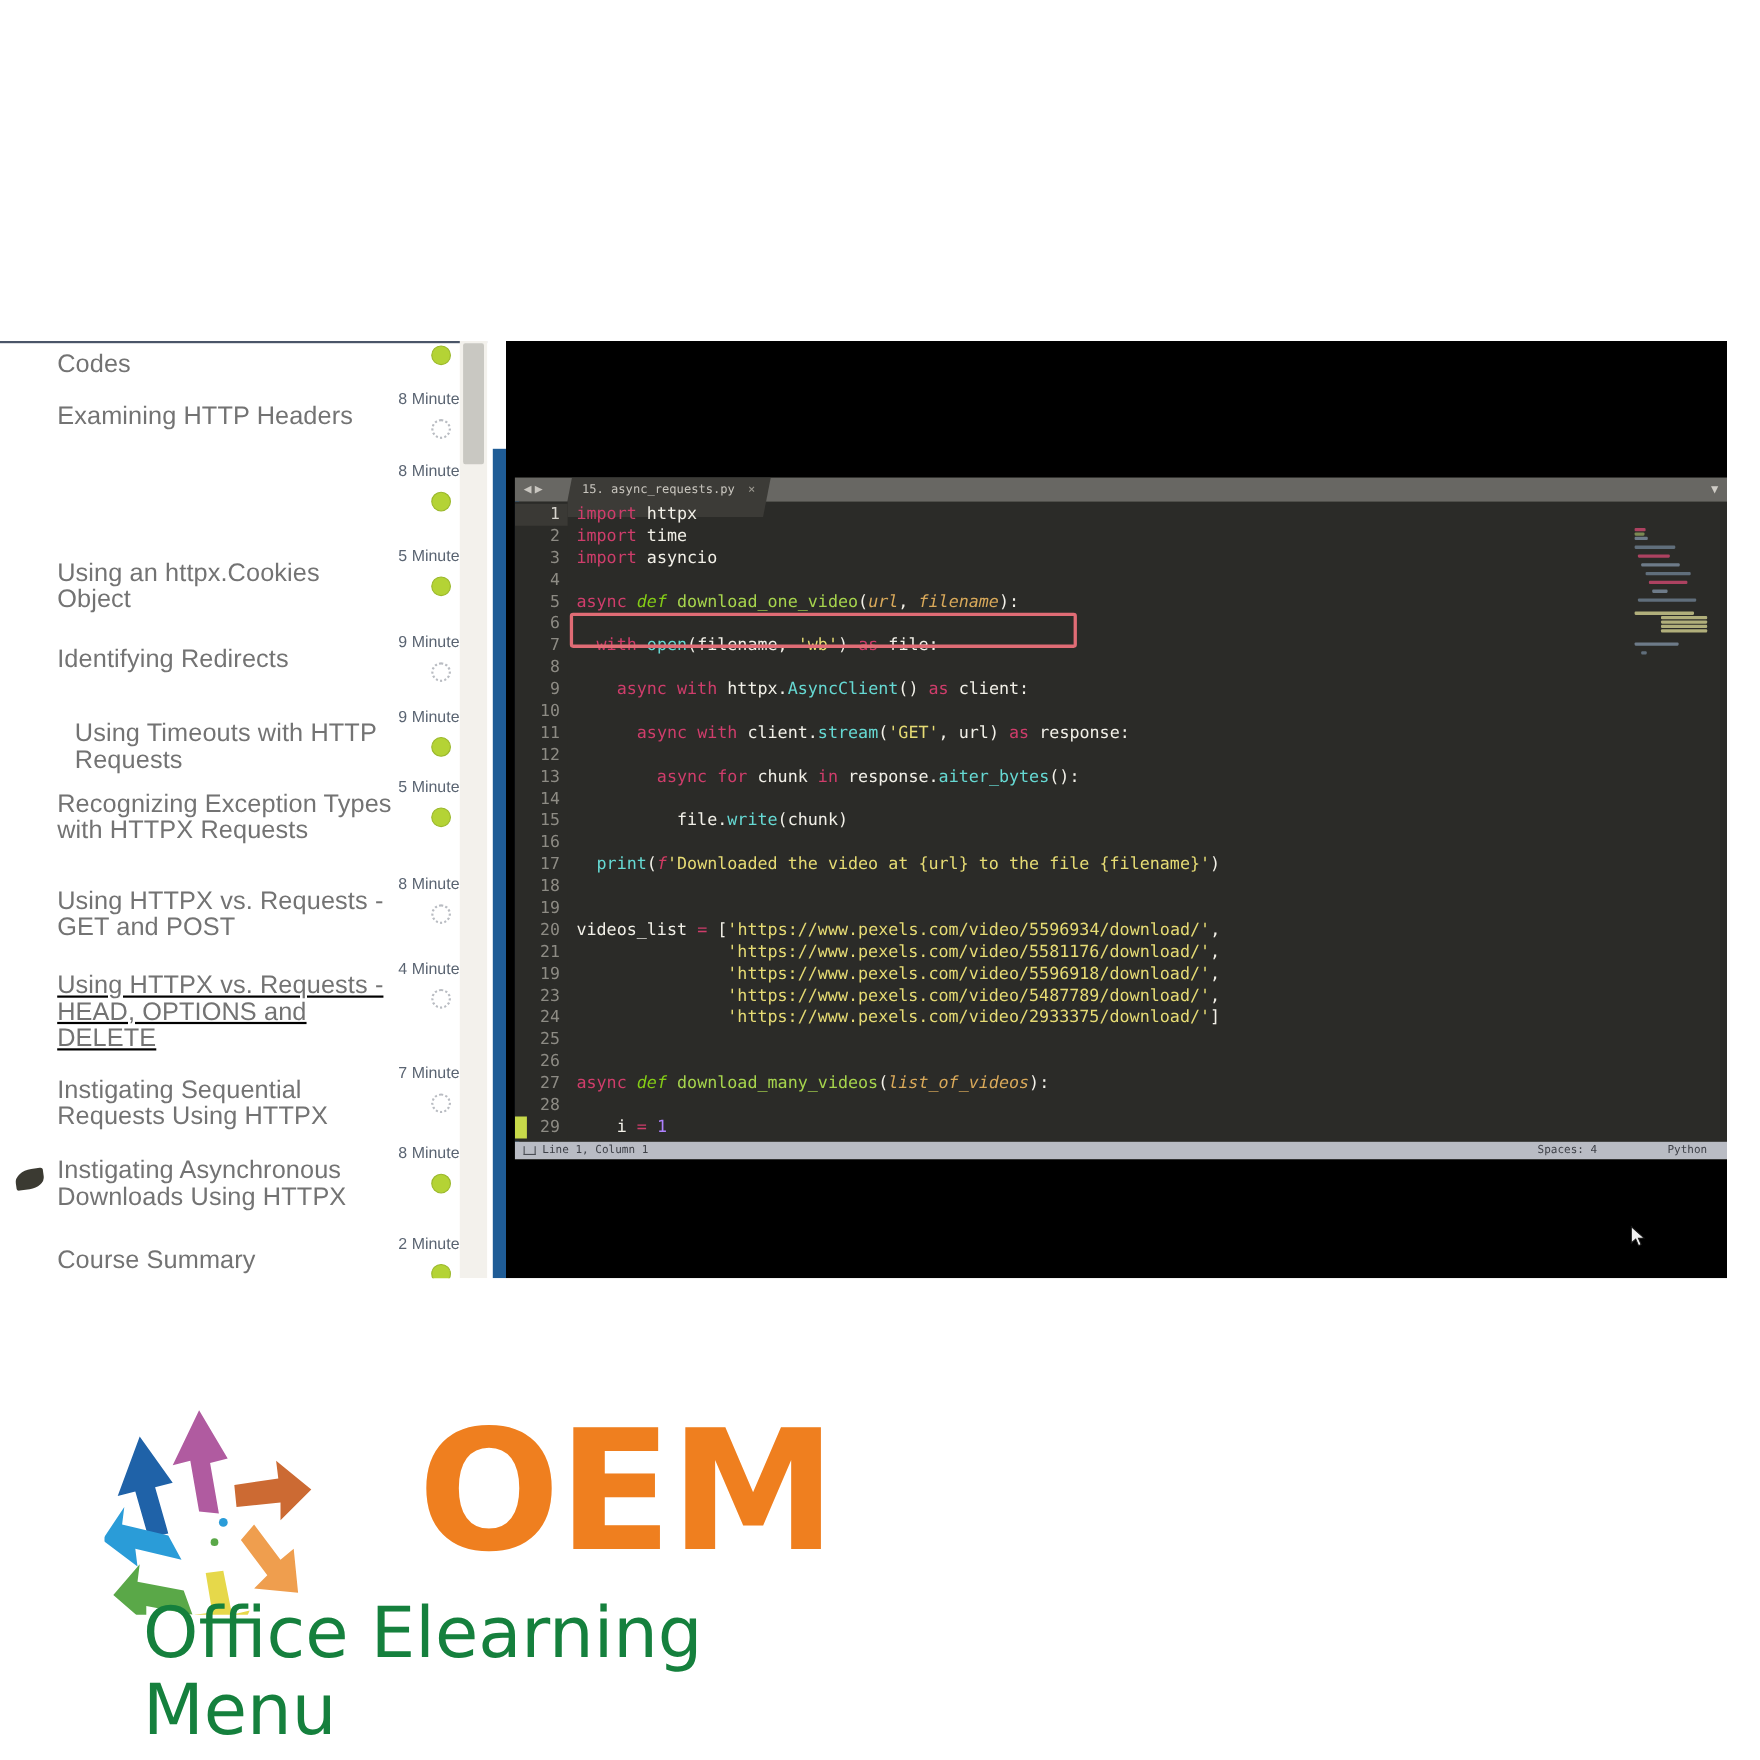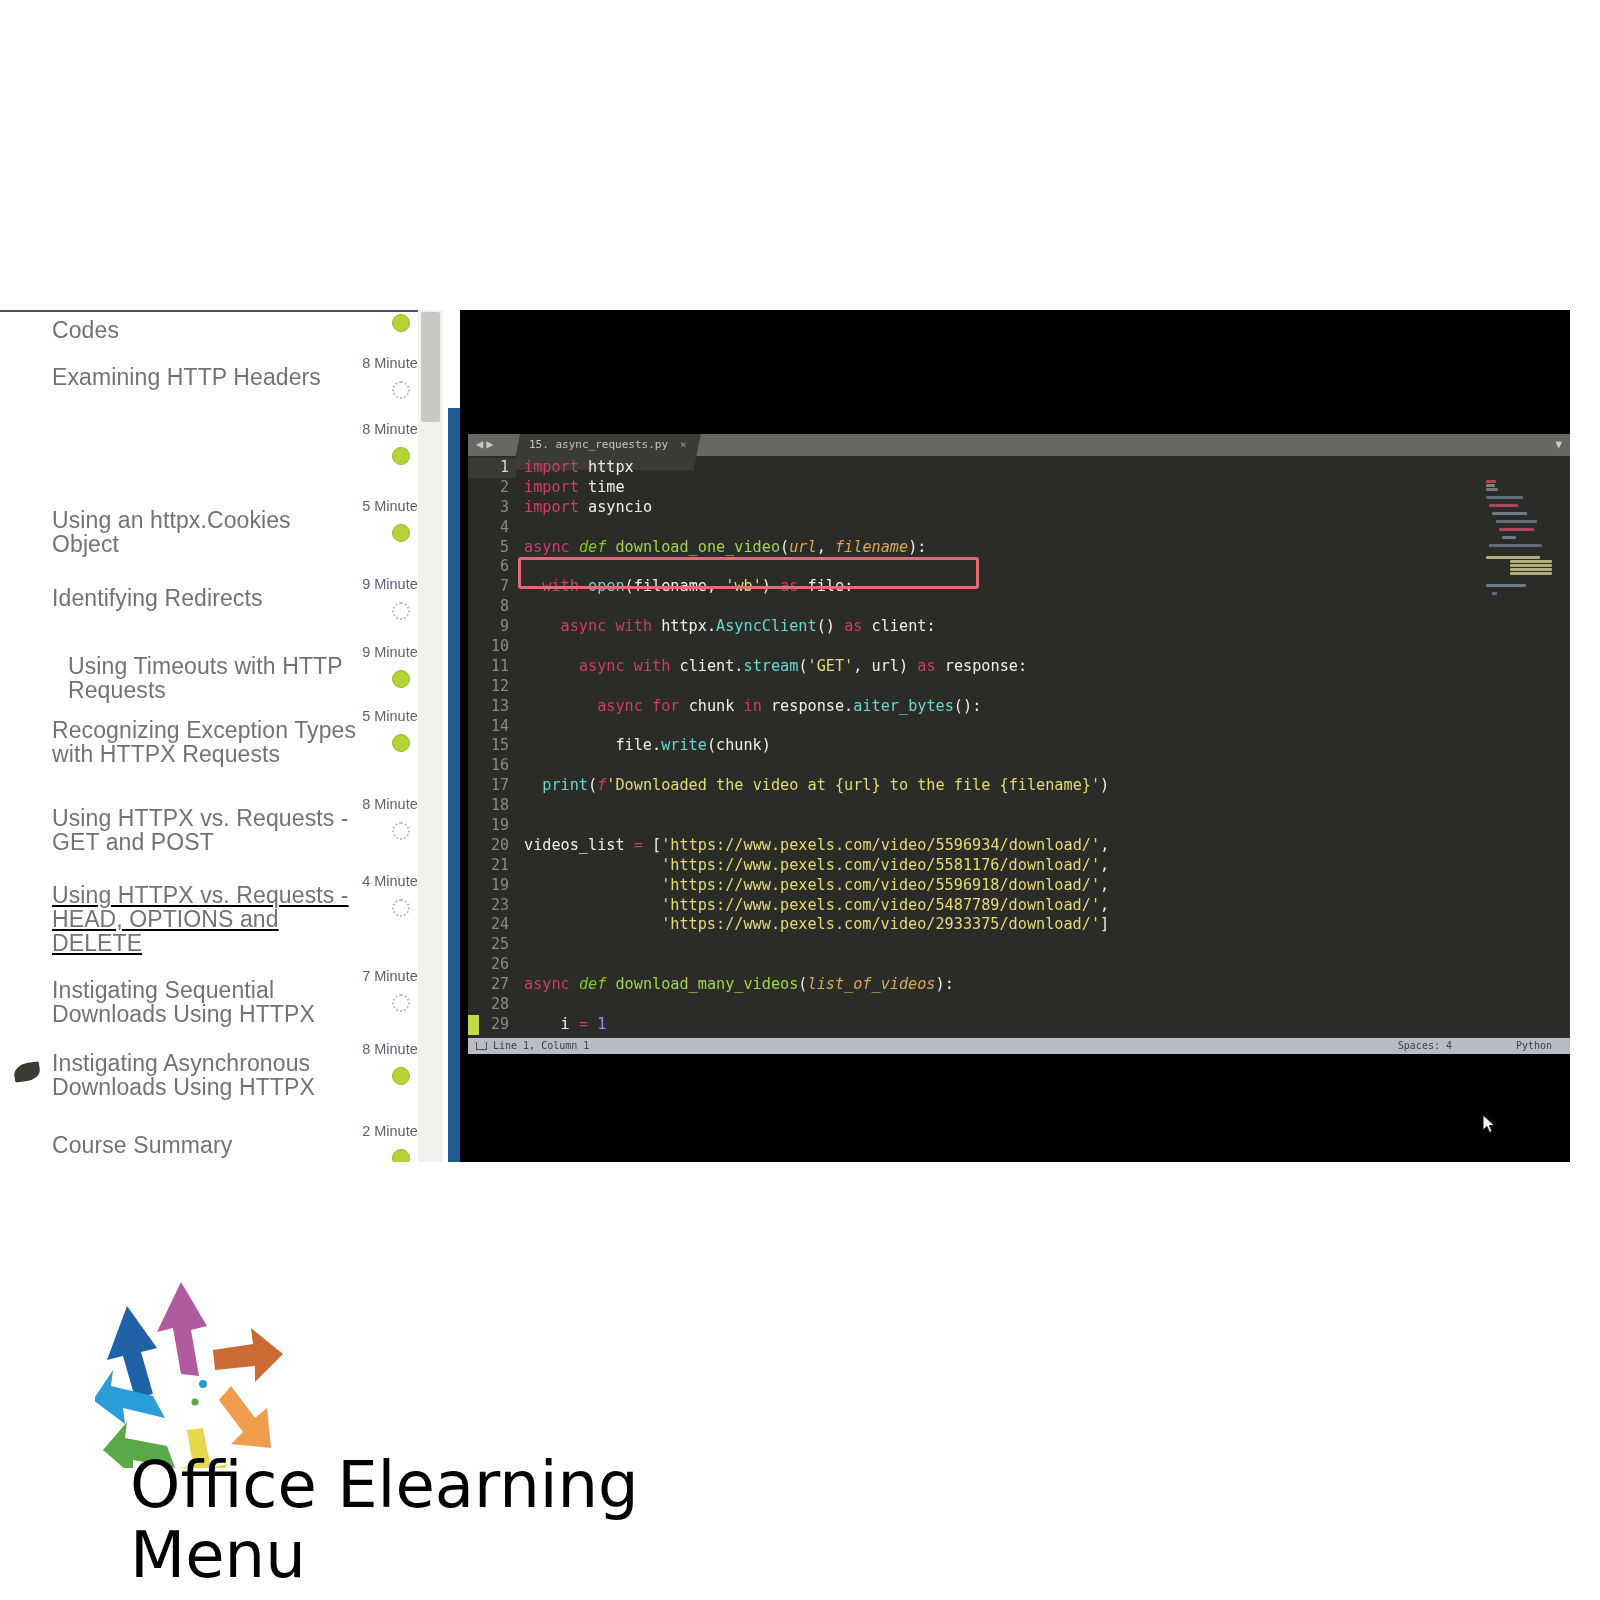--- a/index.html
+++ b/index.html
@@ -156,21 +156,21 @@
   
   #logo{position:absolute;left:95px;top:1268px;width:640px;height:280px;}
   #logo-text{
     position:absolute;left:285px;top:12px;
     font-size:152px;font-weight:bold;color:#ef7f1f;
     letter-spacing:-2px;line-height:152px;
     font-family:"DejaVu Sans", sans-serif;
   }
   #logo-sub{
     position:absolute;left:35px;top:182px;
-    font-size:64px;color:#000000;line-height:70px;
+    font-size:64px;color:#15803d;line-height:70px;
     font-family:"DejaVu Sans", sans-serif;
   }
   #arrows{position:absolute;left:0;top:10px;width:270px;height:190px;}
 </style>
 </head>
 <body>
 
 <div id="capture">
 
   <div id="outline">
@@ -212,21 +212,21 @@
           <div class="title">Using HTTPX vs. Requests - GET and POST</div>
           <div class="dur" style="top: -4px;">8 Minutes</div>
           <div class="status todo" style="top: 22px;"></div>
         </div>
         <div class="lesson" style="position: absolute; left: 0px; right: 0px; top: 565px; text-decoration: underline;">
           <div class="title">Using HTTPX vs. Requests - HEAD, OPTIONS and DELETE</div>
           <div class="dur" style="top: -4px;">4 Minutes</div>
           <div class="status todo" style="top: 22px;"></div>
         </div>
         <div class="lesson" style="position: absolute; left: 0px; right: 0px; top: 660px;">
-          <div class="title">Instigating Sequential Downloads Using HTTPX</div>
+          <div class="title">Instigating Sequential Requests Using HTTPX</div>
           <div class="dur" style="top: -4px;">7 Minutes</div>
           <div class="status todo" style="top: 22px;"></div>
         </div>
         <div class="lesson" style="position: absolute; left: 0px; right: 0px; top: 733px;">
           <div class="cursorleaf" style="top: 18px;"></div>
           <div class="title">Instigating Asynchronous Downloads Using HTTPX</div>
           <div class="dur" style="top: -4px;">8 Minutes</div>
           <div class="status done" style="top: 22px;"></div>
         </div>
         <div class="lesson" style="position: absolute; left: 0px; right: 0px; top: 815px;">
@@ -345,14 +345,15 @@
 
     <path d="M118 72 L158 66 L156 50 L188 76 L160 104 L160 88 L120 92 Z" fill="#cc6a33"></path>
 
     <path d="M136 108 L160 140 L172 130 L176 170 L136 166 L148 154 L124 122 Z" fill="#ef9e4e"></path>
 
     <path d="M92 152 L108 150 L116 190 L132 186 L112 232 L82 190 L98 188 Z" fill="#e6d84a"></path>
 
     <circle cx="108" cy="106" r="4" fill="#2a9cd8"></circle>
     <circle cx="100" cy="124" r="3.5" fill="#5aa848"></circle>
   </svg>
+  <div id="logo-text">OEM</div>
   <div id="logo-sub">Office Elearning Menu</div>
 </div>
 
 </body></html>

